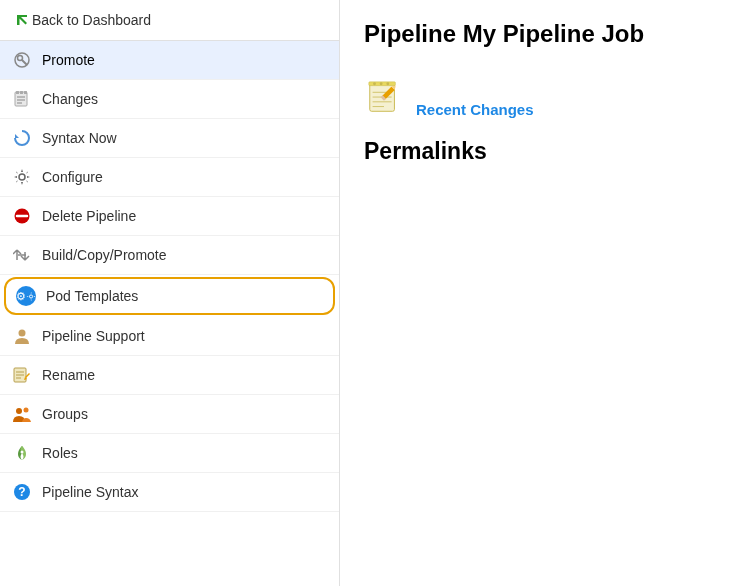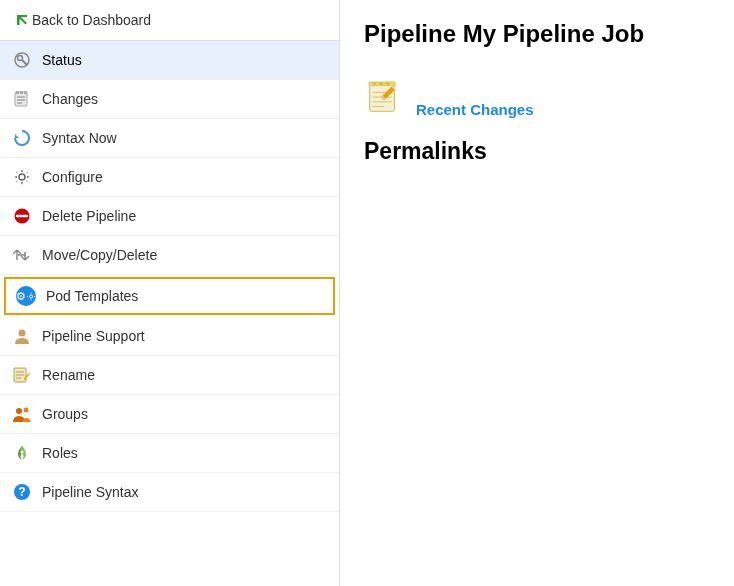--- a/index.html
+++ b/index.html
@@ -38,21 +38,21 @@
       gap: 10px;
       cursor: pointer;
       color: #333;
       border-bottom: 1px solid #f0f0f0;
     }
     .nav-item.active {
       background: #e8f0fe;
     }
     .nav-item.highlighted {
       border: 2px solid #e8a000;
-      border-radius: 0;
+      border-radius: 12px;
       margin: 2px 4px;
       padding: 7px 10px;
     }
     .nav-item-label {
       font-size: 14px;
     }
     .nav-item.active .nav-item-label {
       color: #000;
       font-weight: normal;
     }
@@ -142,21 +142,21 @@
   <ul class="nav-items">
 
     <li class="nav-item active">
       <span class="icon">
         <svg width="18" height="18" viewBox="0 0 18 18">
           <circle cx="9" cy="9" r="7" fill="none" stroke="#888" stroke-width="1.5"></circle>
           <circle cx="7" cy="7" r="2.5" fill="none" stroke="#888" stroke-width="1.5"></circle>
           <line x1="9" y1="9" x2="14" y2="14" stroke="#888" stroke-width="2"></line>
         </svg>
       </span>
-      <span class="nav-item-label">Status</span>
+      <span class="nav-item-label">Promote</span>
     </li>
 
     <li class="nav-item">
       <span class="icon">
         <svg width="18" height="18" viewBox="0 0 18 18">
           <rect x="2" y="2" width="12" height="14" rx="1" fill="#e8e8e8" stroke="#aaa" stroke-width="1"></rect>
           <rect x="3" y="1" width="3" height="3" rx="0.5" fill="#aaa"></rect>
           <rect x="7" y="1" width="3" height="3" rx="0.5" fill="#aaa"></rect>
           <rect x="11" y="1" width="3" height="3" rx="0.5" fill="#aaa"></rect>
           <line x1="4" y1="7" x2="12" y2="7" stroke="#888" stroke-width="1"></line>
@@ -198,21 +198,21 @@
     </li>
 
     <li class="nav-item">
       <span class="icon">
         <svg width="18" height="18" viewBox="0 0 18 18">
           <path d="M4 14 L4 4 M4 4 L8 8 M4 4 L0 8" fill="none" stroke="#888" stroke-width="1.5"></path>
           <path d="M12 6 L12 14 M12 14 L8 10 M12 14 L16 10" fill="none" stroke="#888" stroke-width="1.5"></path>
           <path d="M5 9 L13 9" fill="none" stroke="#888" stroke-width="1.5"></path>
         </svg>
       </span>
-      <span class="nav-item-label">Move/Copy/Delete</span>
+      <span class="nav-item-label">Build/Copy/Promote</span>
     </li>
 
     <li class="nav-item highlighted">
       <span class="pod-icon">
         <svg width="13" height="13" viewBox="0 0 13 13">
           <circle cx="6.5" cy="6.5" r="2" fill="none" stroke="white" stroke-width="1.2"></circle>
           <path d="M6.5 0.5 L7.2 2.8 L6 2.8 Z M6.5 12.5 L7.2 10.2 L6 10.2 Z M0.5 6.5 L2.8 7.2 L2.8 6 Z M12.5 6.5 L10.2 7.2 L10.2 6 Z" fill="white"></path>
         </svg>
       </span>
       <span class="nav-item-label">Pod Templates</span>

